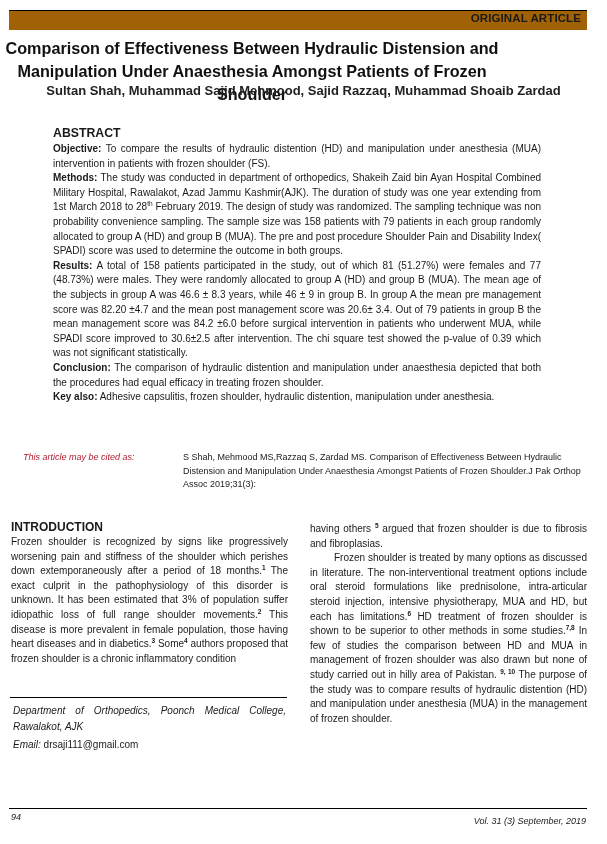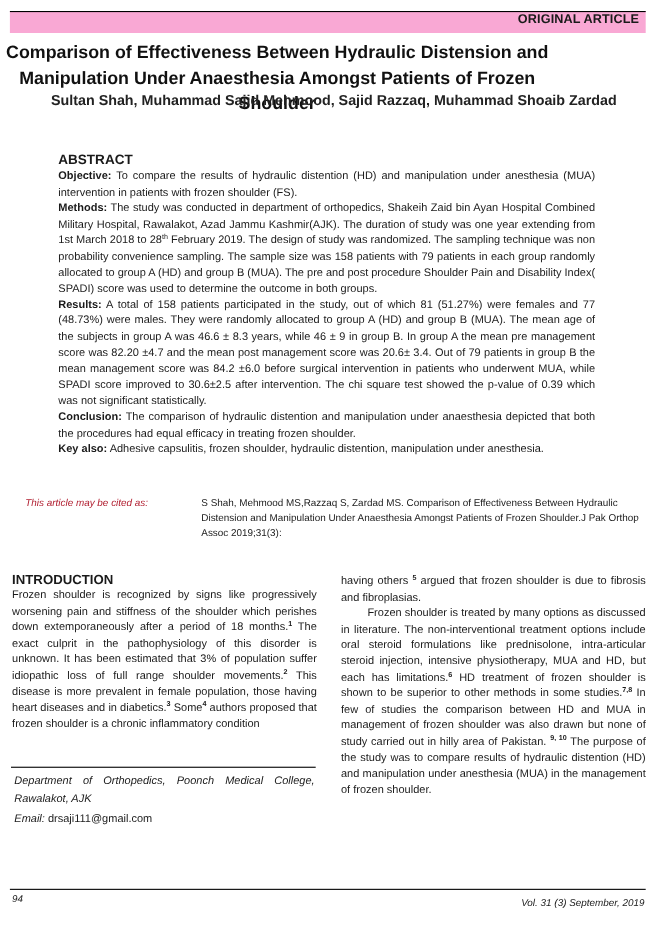--- a/index.html
+++ b/index.html
@@ -2,39 +2,39 @@
 <html><head>
 <meta charset="utf-8">
 <style>
   html, body { margin: 0; padding: 0; background: #ffffff; }
   body {
     width: 607px; height: 844px; position: relative; overflow: hidden;
     font-family: "Liberation Sans", "DejaVu Sans", sans-serif; color: #111;
   }
   .hdr-bar {
     position: absolute; left: 9px; top: 10px; width: 578px; height: 19px;
-    background: #f9a8d4; border-top: 1px solid #000;
+    background: #a16207; border-top: 1px solid #000;
   }
   .hdr-label {
     position: absolute; right: 6px; top: 1px;
     font-size: 11.5px; font-weight: bold; color: #1a1a1a; letter-spacing: 0.1px;
   }
   .title {
     position: absolute; left: 0; top: 37px; width: 504px; text-align: center;
     font-size: 16.2px; font-weight: bold; line-height: 23px; color: #111;
   }
   .authors {
     position: absolute; left: 0; top: 83px; width: 607px; text-align: center;
     font-size: 13px; color: #222; font-weight: bold;
   }
   .abstract {
     position: absolute; left: 53px; top: 126px; width: 488px;
     font-size: 10px; line-height: 14.6px; color: #1a1a1a;
   }
-  .abstract h2 { margin: 12px 0 1px 0; font-size: 12.3px; font-weight: bold; line-height: 15px; }
+  .abstract h2 { margin: 0 0 1px 0; font-size: 12.3px; font-weight: bold; line-height: 15px; }
   .abstract p { margin: 0; text-align: justify; }
   .abstract b { font-weight: bold; }
   .cite-label {
     position: absolute; left: 23px; top: 452px;
     font-size: 9px; font-style: italic; color: #b01c2e;
   }
   .cite-text {
     position: absolute; left: 162px; top: 451px; width: 420px;
     font-size: 9px; line-height: 13.5px; color: #1a1a1a; margin-left: 21px;
   }

